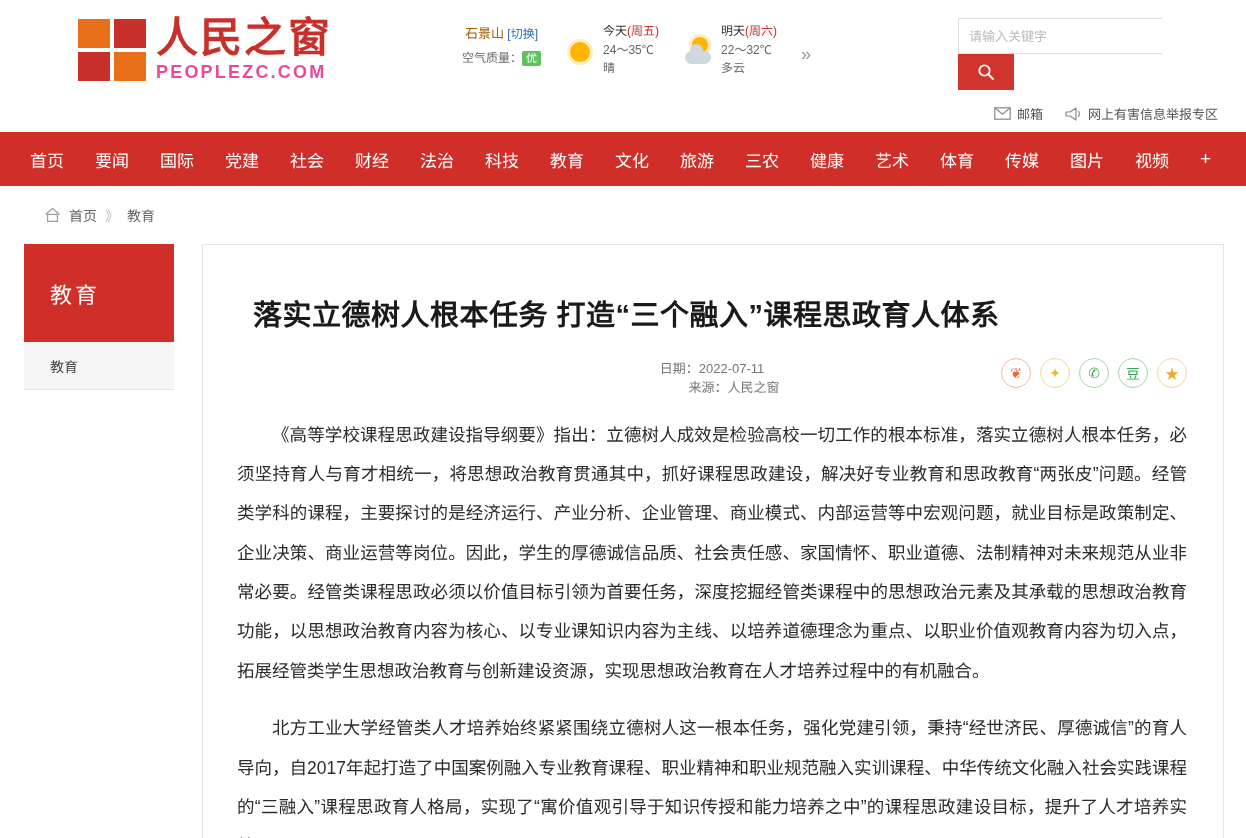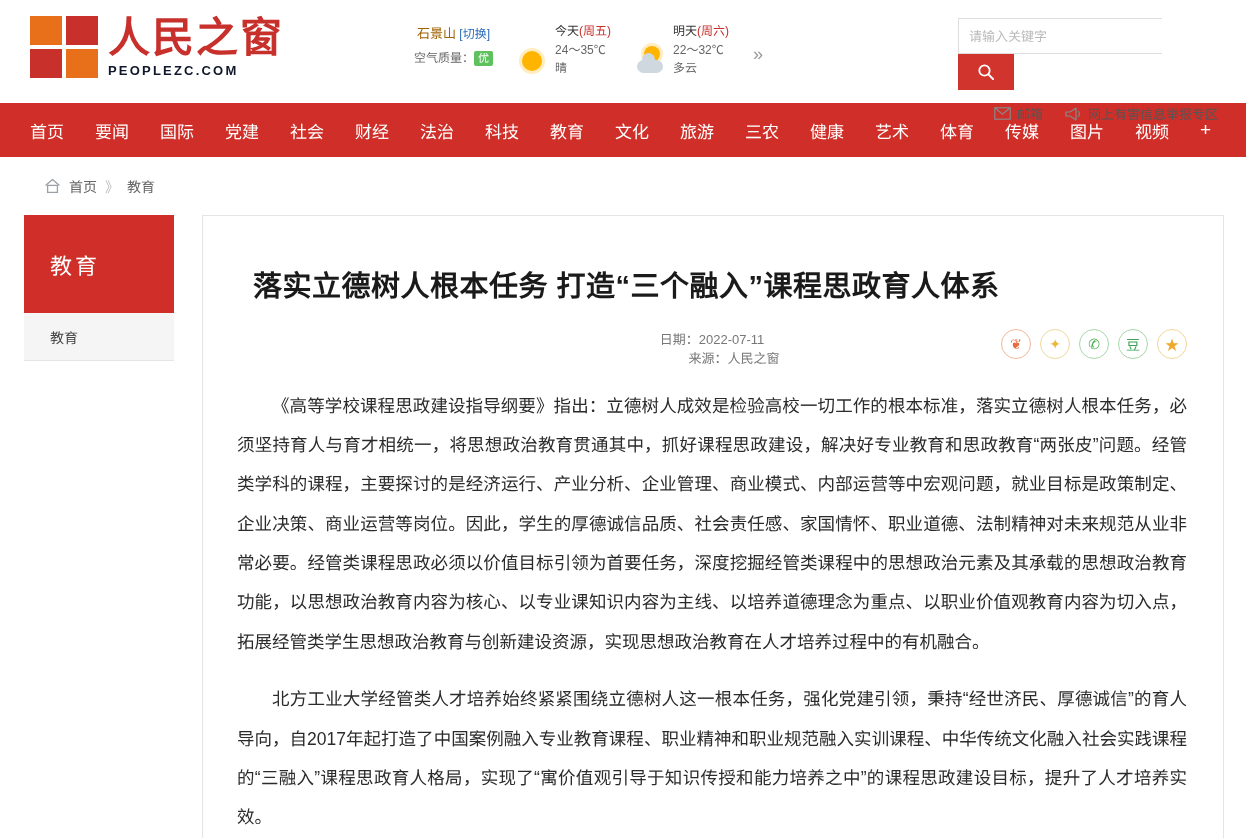--- a/index.html
+++ b/index.html
@@ -8,24 +8,25 @@
     width: 1246px; height: 838px;
     background: #ffffff;
     font-family: "Liberation Sans", sans-serif;
     color: #333;
     overflow: hidden;
   }
 
   
   .topbar {
     position: relative;
-    height: 103px;
+    height: 132px;
     background: #fff;
     display: flex;
     align-items: flex-start;
+    margin-left: 48px;
   }
   .logo-wrap {
     margin-left: 30px;
     margin-top: 16px;
     display: flex;
     align-items: center;
   }
   .logo-squares {
     width: 68px; height: 62px;
     display: grid;
@@ -38,22 +39,22 @@
   .logo-text { margin-left: 10px; }
   .logo-cn {
     font-family: "Liberation Serif", serif;
     font-size: 42px;
     font-weight: bold;
     color: #c7302b;
     letter-spacing: 2px;
     line-height: 1.05;
   }
   .logo-en {
-    font-size: 13px;
-    color: #0f172a;
+    font-size: 18px;
+    color: #ec4899;
     letter-spacing: 2.2px;
     font-weight: bold;
     margin-top: 2px;
   }
 
   
   .weather {
     display: flex;
     align-items: flex-start;
     margin-top: 22px;
@@ -70,21 +71,21 @@
     background: #5ec15e;
     color: #fff;
     border-radius: 2px;
     padding: 0 4px;
     font-size: 11px;
     line-height: 15px;
     vertical-align: middle;
   }
   .wx-item {
     display: flex;
-    align-items: flex-end;
+    align-items: center;
     margin-left: 22px;
   }
   .wx-icon { width: 34px; height: 34px; position: relative; margin-top: 4px;}
   .sun {
     position: absolute; left: 7px; top: 7px;
     width: 20px; height: 20px; border-radius: 50%;
     background: #ffb400;
     box-shadow: 0 0 0 3px rgba(255,180,0,0.25);
   }
   .cloud {

